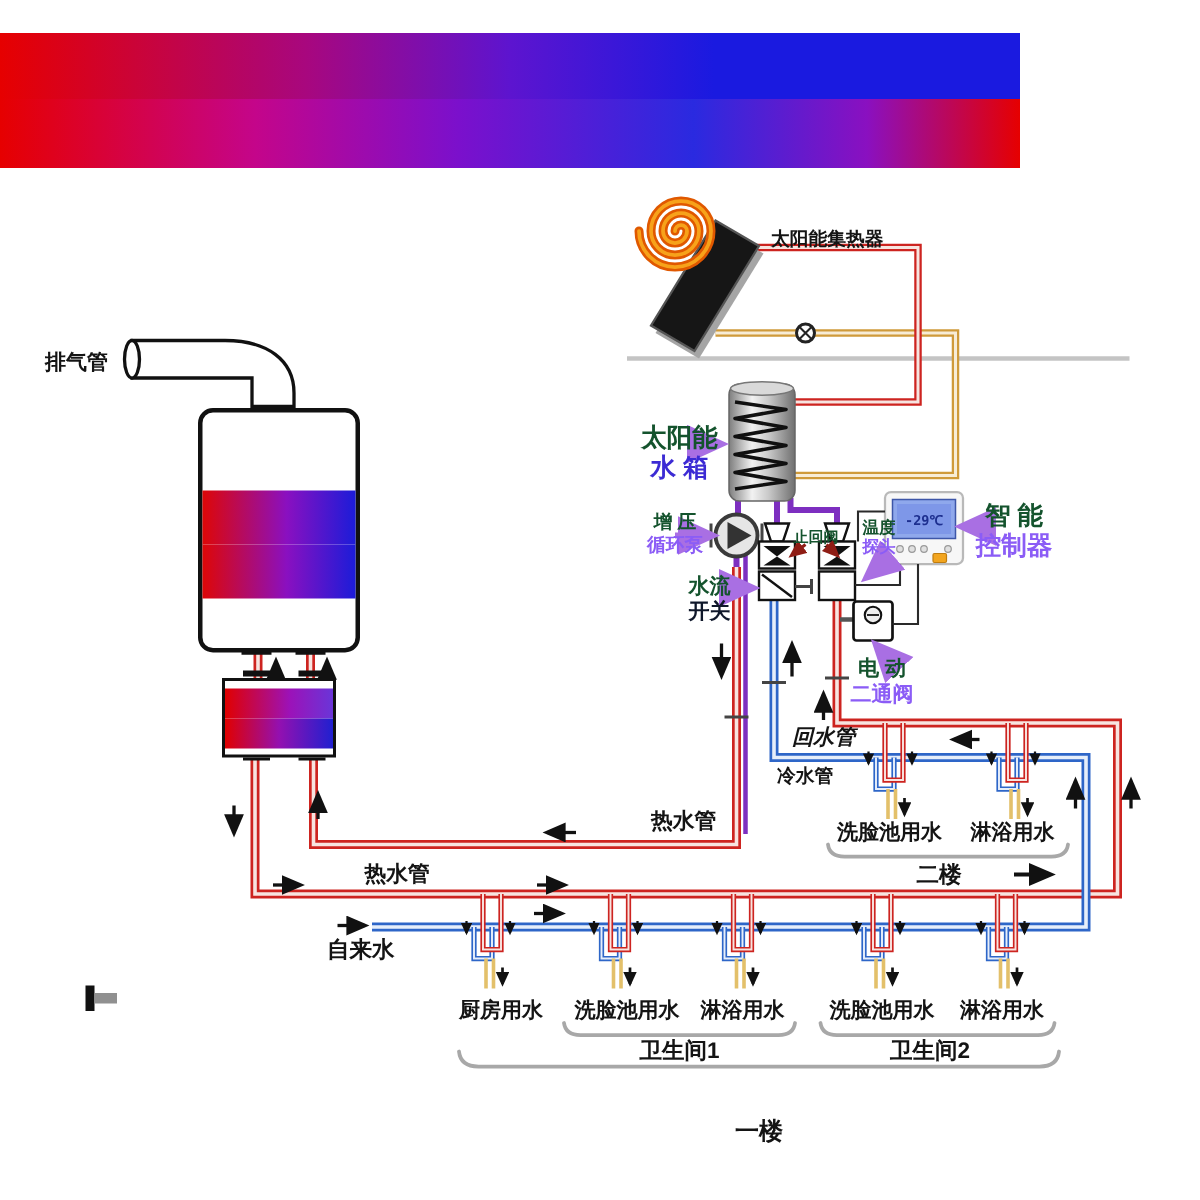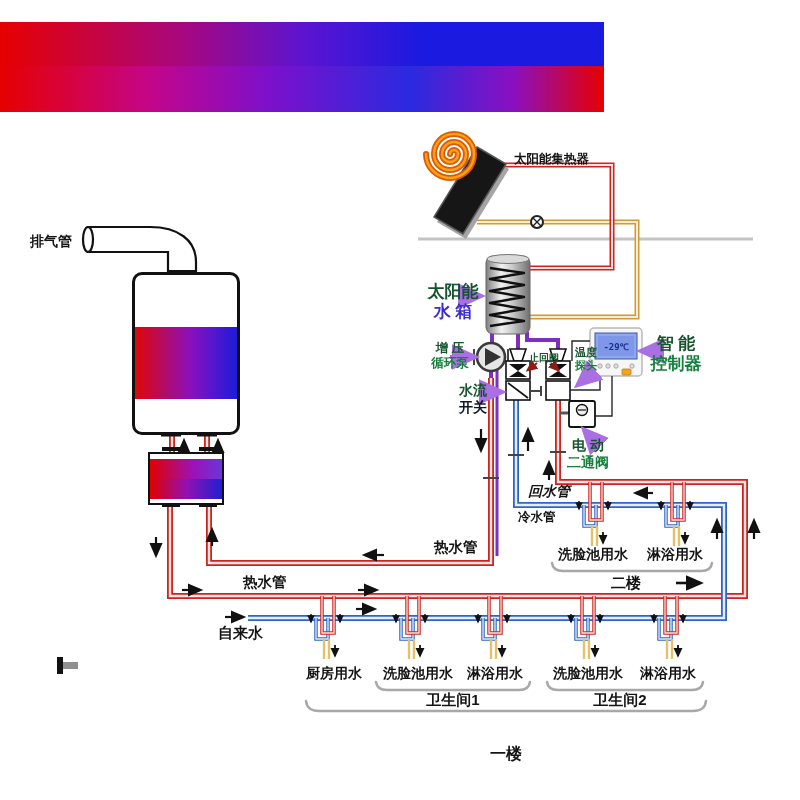--- a/index.html
+++ b/index.html
@@ -3,25 +3,25 @@
 <meta charset="utf-8">
 <style>
   html,body{margin:0;padding:0;background:#fff;}
   #stage{position:relative;width:800px;height:800px;background:#fff;overflow:hidden;
          font-family:"Liberation Sans","DejaVu Sans",sans-serif;}
   svg{position:absolute;left:0;top:0;z-index:1;}
   .lbl{position:absolute;font-weight:bold;color:#141414;white-space:nowrap;z-index:3;}
   .ctr{transform:translateX(-50%);}
   .two span{display:block;text-align:center;line-height:1.2;}
   .red{color:#14532d;}
-  .pur{color:#15803d;}
+  .pur{color:#8b5cf6;}
   .blu{color:#3c2bd4;}
   .mag{color:#0f172a;}
   .grad{background-clip:text;-webkit-background-clip:text;color:transparent;display:block;}
-  #title{position:absolute;left:0;top:22px;width:604px;text-align:center;z-index:3;font-weight:900;}
+  #title{position:absolute;left:0;top:22px;width:680px;text-align:center;z-index:3;font-weight:900;}
   #title .l1{font-size:35px;letter-spacing:-1px;line-height:44px;
     background:linear-gradient(90deg,#e60000 0%,#a8077e 30%,#5d14cf 50%,#1a1ae0 70%,#1a1ae0 100%);}
   #title .l2{font-size:37px;line-height:46px;
     background:linear-gradient(90deg,#e60000 0%,#c4058a 25%,#7b10cc 45%,#2a2ae0 68%,#8a10c0 85%,#e60000 100%);}
   #heater{position:absolute;left:132px;top:272px;width:108px;height:163px;border:3px solid #111;
     border-radius:10px;background:#fff;z-index:2;box-sizing:border-box;padding-top:52px;}
   #heater .l1{font-size:26px;font-weight:900;text-align:center;letter-spacing:6px;line-height:36px;
     background:linear-gradient(90deg,#dd0707 0%,#8a10c0 55%,#1c1cd8 100%);}
   #heater .l2{font-size:26px;font-weight:900;text-align:center;line-height:36px;
     background:linear-gradient(90deg,#dd0707 0%,#8a10c0 55%,#1c1cd8 100%);padding-left:24px;}

